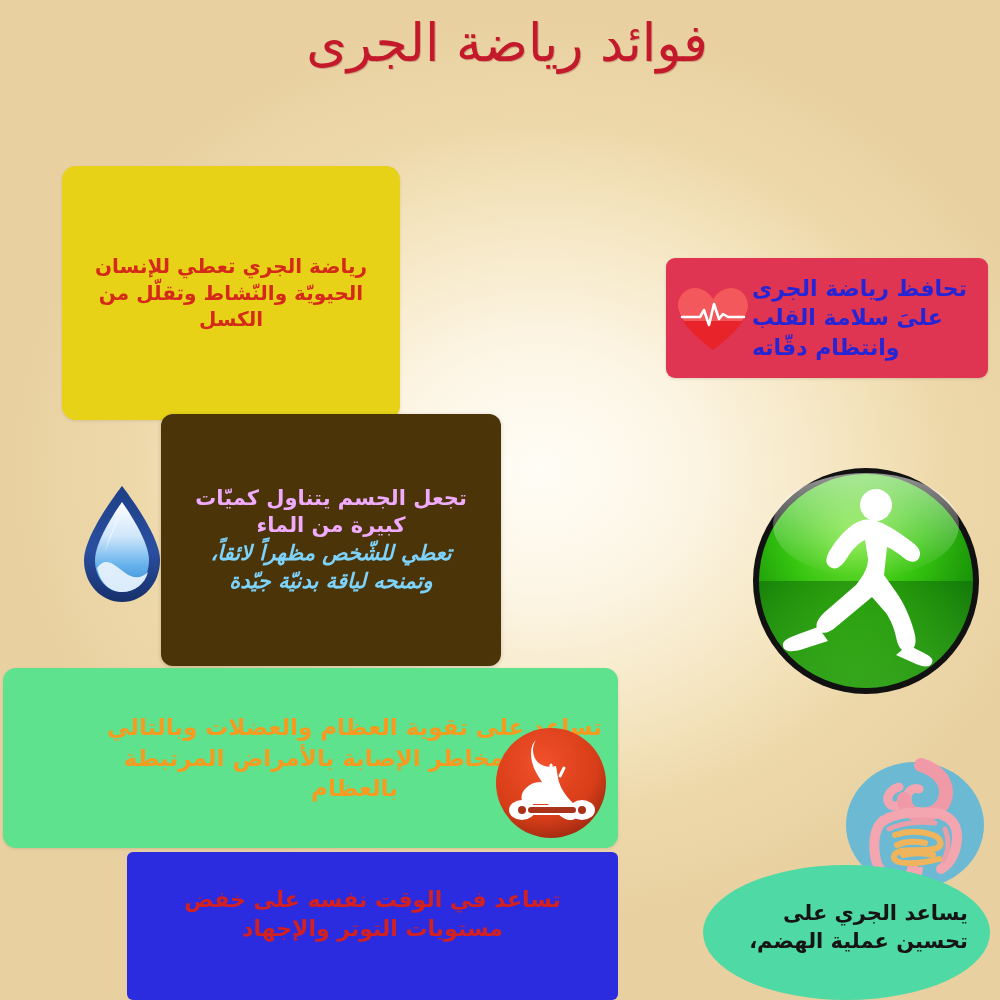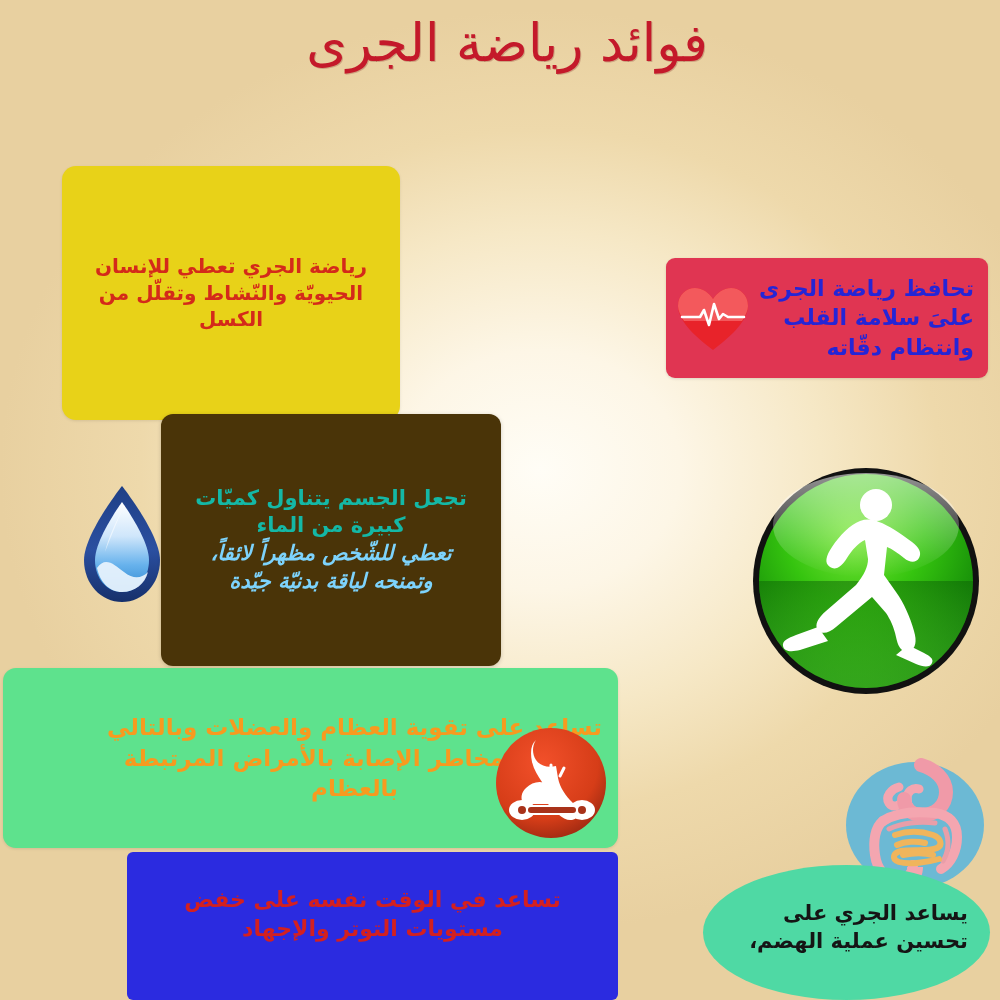--- a/index.html
+++ b/index.html
@@ -73,21 +73,21 @@
   
   .card-pink {
     left: 666px;
     top: 258px;
     width: 322px;
     height: 120px;
     background: #e03552;
     border-radius: 9px;
     color: #2525d6;
     font-size: 22px;
-    text-align: right;
+    text-align: left;
     padding: 6px 14px 6px 86px;
     box-shadow: 0 1px 3px rgba(0,0,0,.12);
   }
   .heart-wrap {
     position: absolute;
     left: 10px;
     top: 28px;
     width: 74px;
     height: 66px;
   }
@@ -98,21 +98,21 @@
     top: 414px;
     width: 340px;
     height: 252px;
     background: #4a3408;
     border-radius: 12px;
     font-size: 21px;
     text-align: center;
     padding: 8px 18px;
     box-shadow: 0 1px 4px rgba(0,0,0,.18);
   }
-  .brown-gold { color: #14b8a6; }
+  .brown-gold { color: #f0abfc; }
   .brown-teal { color: #7dd3fc; margin-top: 2px; font-style: italic; }
 
   
   .card-green {
     left: 3px;
     top: 668px;
     width: 615px;
     height: 180px;
     background: #5ee28d;
     border-radius: 13px;

